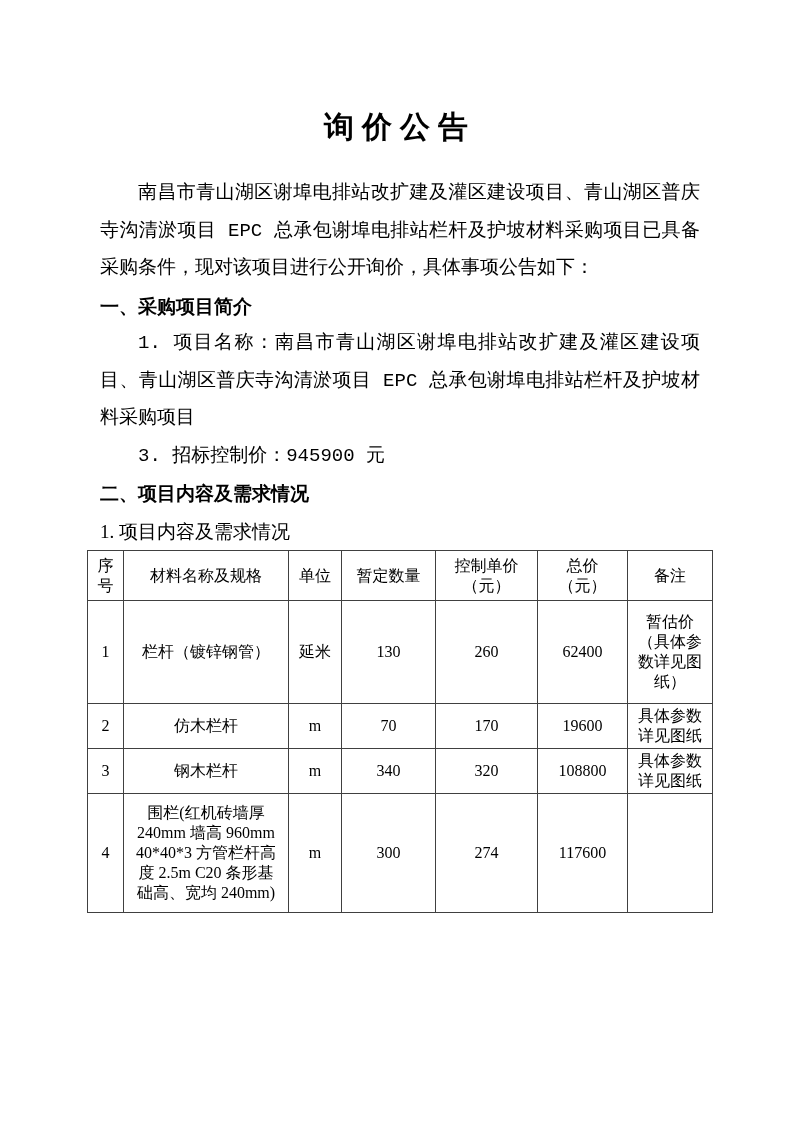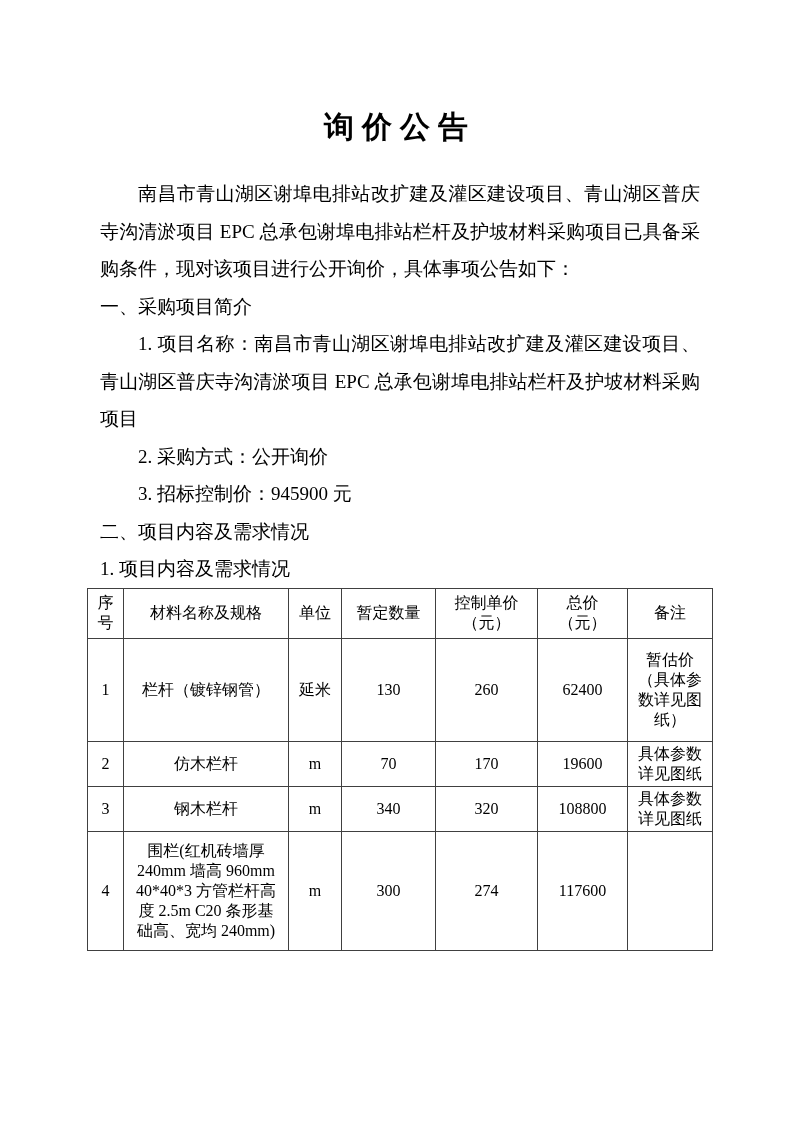--- a/index.html
+++ b/index.html
@@ -22,22 +22,22 @@
     letter-spacing: 8px;
     padding-top: 104px;
     margin: 0 0 26px 0;
   }
   .para {
     font-size: 19px;
     line-height: 37.5px;
     text-align: justify;
     margin: 0;
   }
-  .indent { text-indent: 2em; }
-  .bold { font-weight: normal; }
+  .indent { text-indent: 2em; font-family: Liberation Mono, monospace; }
+  .bold { font-weight: bold; }
   table.doc-table {
     border-collapse: collapse;
     table-layout: fixed;
     width: 625px;
     margin-left: -13px;
   }
   .doc-table td, .doc-table th {
     border: 1px solid #404040;
     text-align: center;
     vertical-align: middle;
@@ -61,21 +61,20 @@
 
 <div class="page">
   <div class="content">
 
     <h1 class="doc-title">询价公告</h1>
 
     <p class="para indent">南昌市青山湖区谢埠电排站改扩建及灌区建设项目、青山湖区普庆寺沟清淤项目 EPC 总承包谢埠电排站栏杆及护坡材料采购项目已具备采购条件，现对该项目进行公开询价，具体事项公告如下：</p>
 
     <p class="para bold">一、采购项目简介</p>
     <p class="para indent">1. 项目名称：南昌市青山湖区谢埠电排站改扩建及灌区建设项目、青山湖区普庆寺沟清淤项目 EPC 总承包谢埠电排站栏杆及护坡材料采购项目</p>
-    <p class="para indent">2. 采购方式：公开询价</p>
     <p class="para indent">3. 招标控制价：945900 元</p>
 
     <p class="para bold">二、项目内容及需求情况</p>
     <p class="para">1. 项目内容及需求情况</p>
 
     <table class="doc-table">
       <colgroup>
         <col style="width:36px">
         <col style="width:165px">
         <col style="width:53px">

